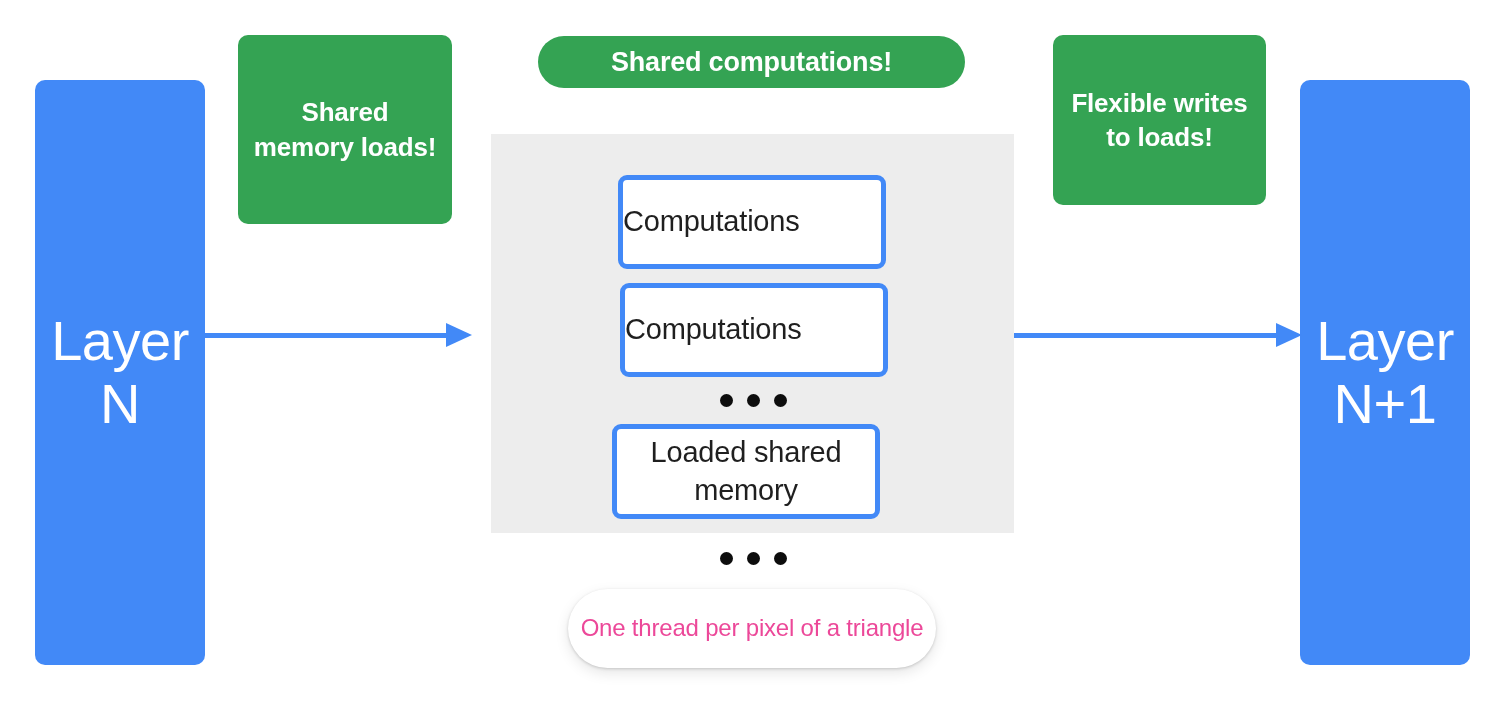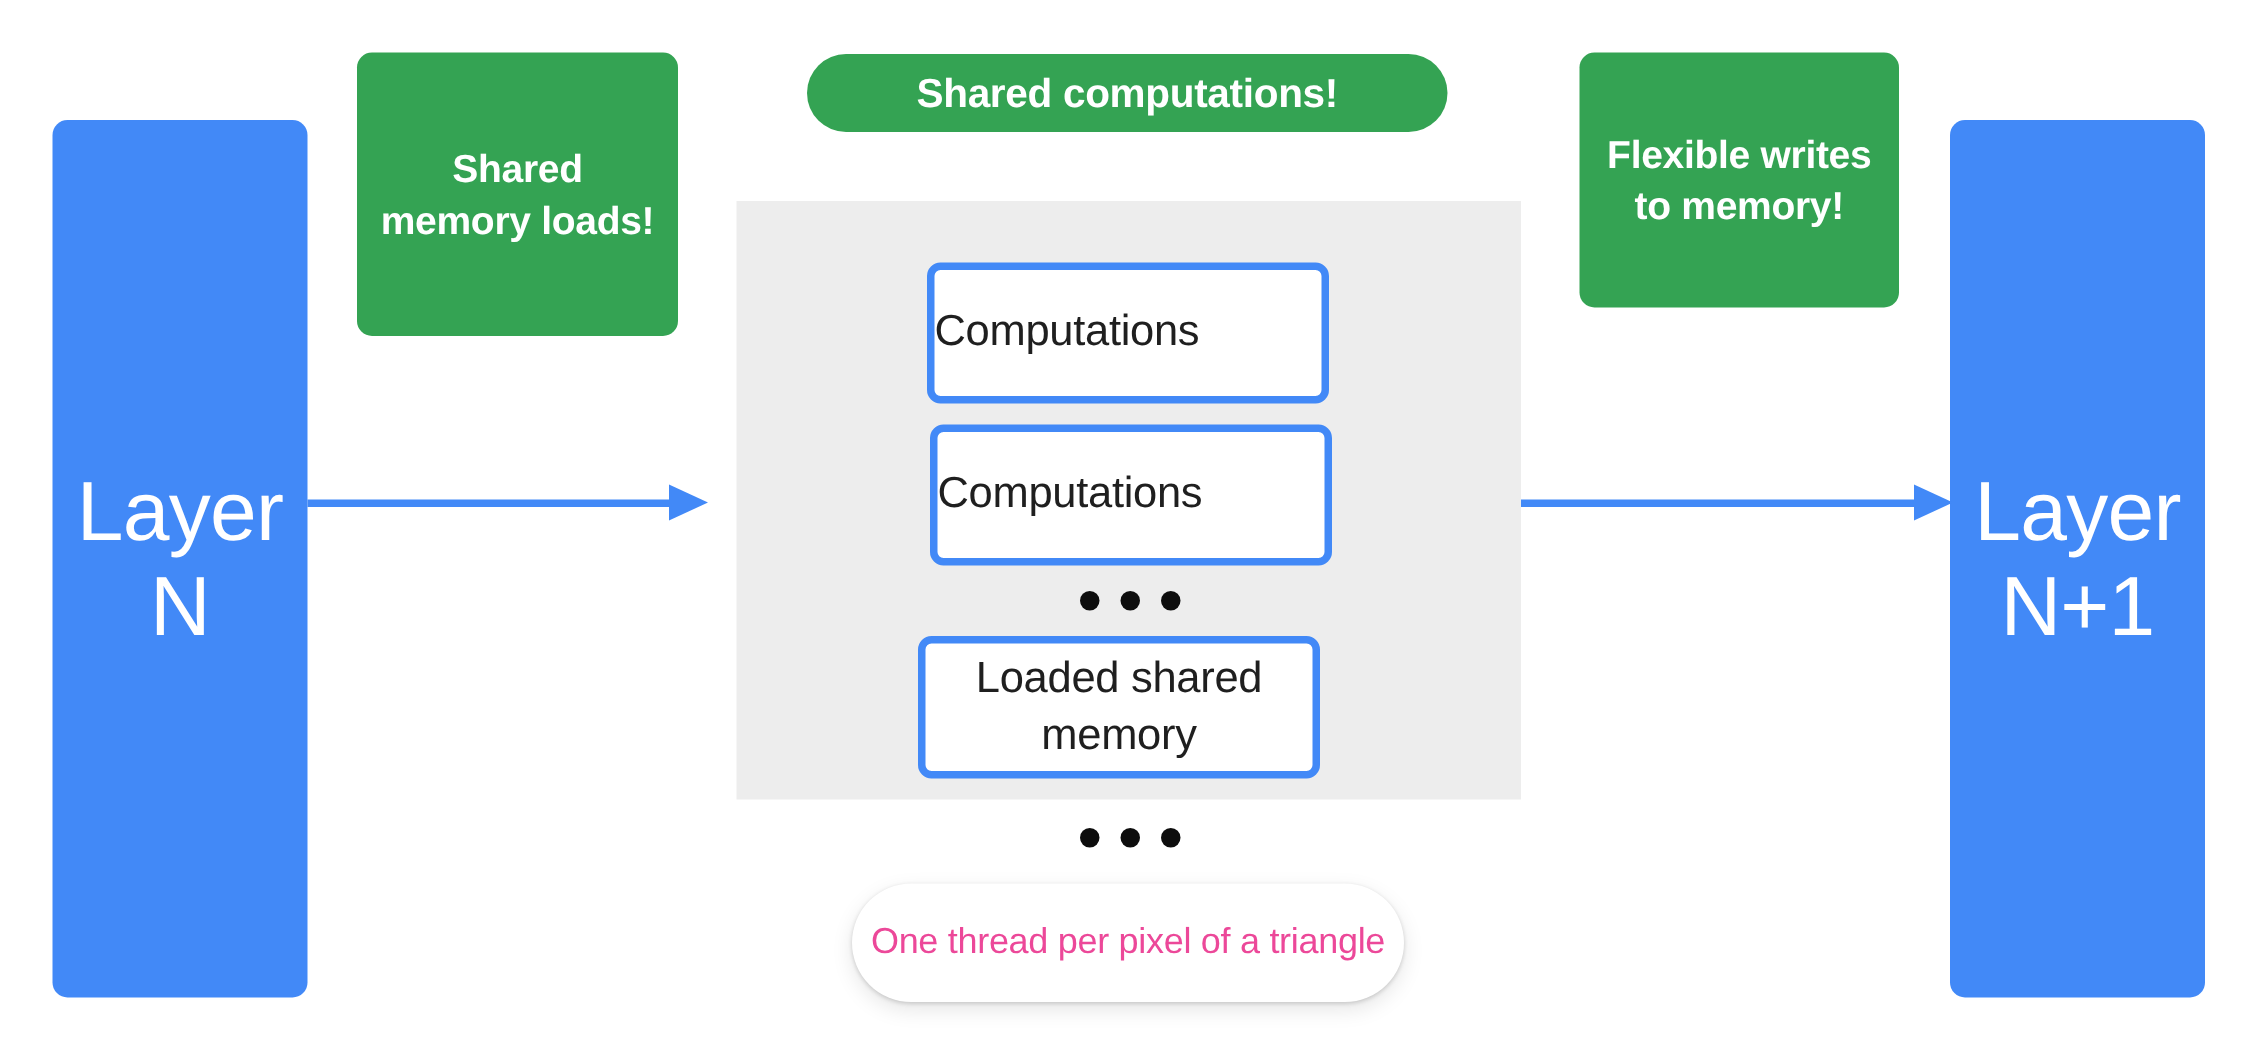--- a/index.html
+++ b/index.html
@@ -209,21 +209,21 @@
     <span class="dot"></span>
     <span class="dot"></span>
     <span class="dot"></span>
   </div>
 
   <div id="thread-caption">
     <span>One thread per pixel of a triangle</span>
   </div>
 
   <div id="callout-flexible-write" class="callout-card">
-    <span>Flexible writes to memory!</span>
+    <span>Flexible writes to loads!</span>
   </div>
 
   <div id="layer-slab-n1" class="layer-slab" style="left:1300px;top:80px;width:170px;height:585px;">
     <span><span>Layer</span><br><span>N+1</span></span>
   </div>
 
   <div id="arrow-left" class="arrow">
     <div class="shaft"></div>
     <div class="head"></div>
   </div>

